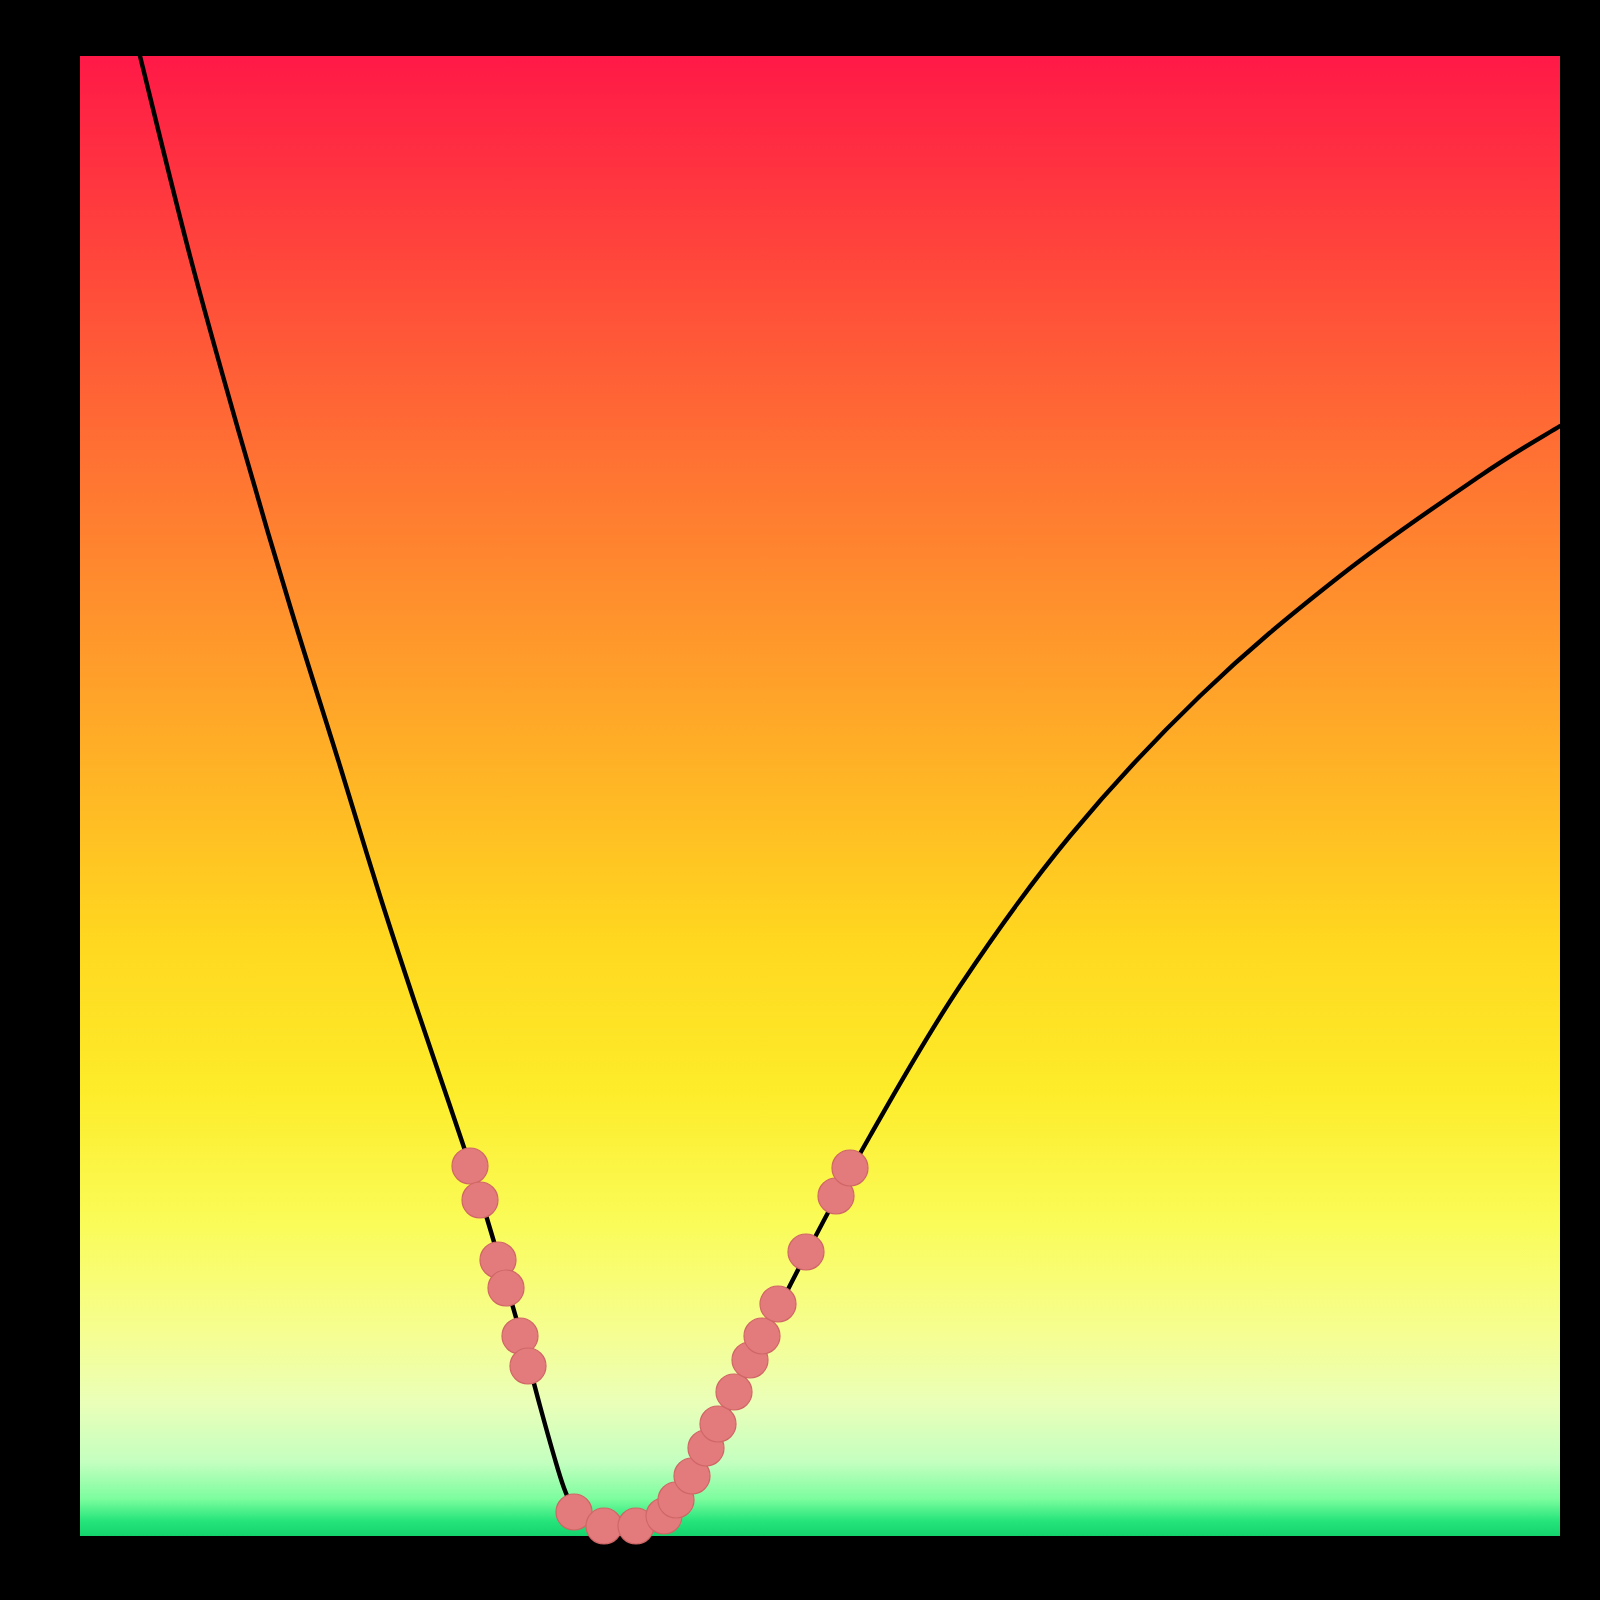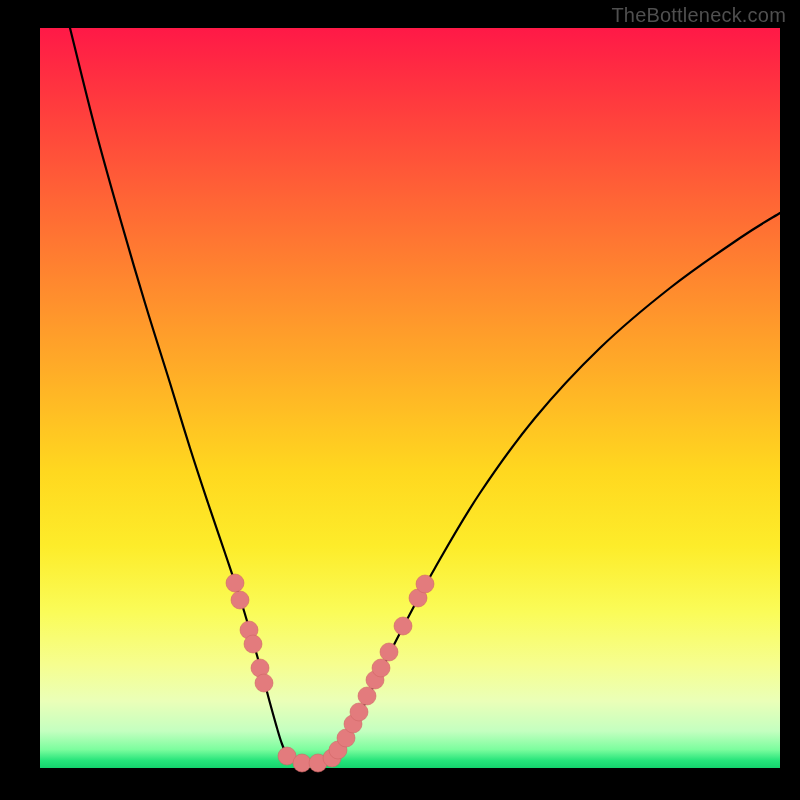--- a/index.html
+++ b/index.html
@@ -68,21 +68,20 @@
   .bead {
     fill: #e37b7d;
     stroke: #d06666;
     stroke-width: 0.6;
   }
 </style>
 </head>
 <body>
 
 <div class="frame">
-  <div class="watermark">TheBottleneck.com</div>
 
   <div class="plot-area">
     <svg class="curve-layer" viewBox="0 0 740 740" preserveAspectRatio="none">
       <path id="curve-left" class="curve" d="M 30 0 C 34.5 18, 46 65.80000000000001, 55 100 C 64 134.2, 71 158.5, 80 190 C 89 221.5, 96 245.3, 105 275 C 114 304.7, 121.9 328.9, 130 355 C 138.1 381.1, 143.16 398.4, 150 420 C 156.84 441.6, 161.7 456.1, 168 475 C 174.3 493.9, 179.24 507.9, 185 525 C 190.76 542.1, 195.14 554.7, 200 570 C 204.86 585.3, 208.04 596.5, 212 610 C 215.96 623.5, 218.76 633.3, 222 645 C 225.24 656.7, 227.3 665.1, 230 675 C 232.7 684.9, 234.84 692.62, 237 700 C 239.16 707.38, 240.02 710.6, 242 716 C 243.98 721.4, 246.92 727.48, 248 730"></path>
       <path id="curve-flat" class="curve" d="M 248 730 C 249.8 730.72, 254.04 732.92, 258 734 C 261.96 735.08, 266.04 735.82, 270 736 C 273.96 736.18, 276.4 735.72, 280 735 C 283.6 734.28, 288.2 732.54, 290 732"></path>
       <path id="curve-right" class="curve" d="M 290 732 C 291.8 729.84, 295.5 726.66, 300 720 C 304.5 713.34, 308.7 706.7, 315 695 C 321.3 683.3, 326.9 671.2, 335 655 C 343.1 638.8, 349.2 625.7, 360 605 C 370.8 584.3, 380.6 565.2, 395 540 C 409.4 514.8, 422 492, 440 465 C 458 438, 473.4 416.1, 495 390 C 516.6 363.9, 535.7 343.4, 560 320 C 584.3 296.6, 604.8 279.8, 630 260 C 655.2 240.2, 680.2 223.5, 700 210 C 719.8 196.5, 732.8 189.5, 740 185"></path>
       <g id="beads">
           <circle cx="195" cy="555" r="9" class="bead"></circle>
           <circle cx="200" cy="572" r="9" class="bead"></circle>
           <circle cx="209" cy="602" r="9" class="bead"></circle>

